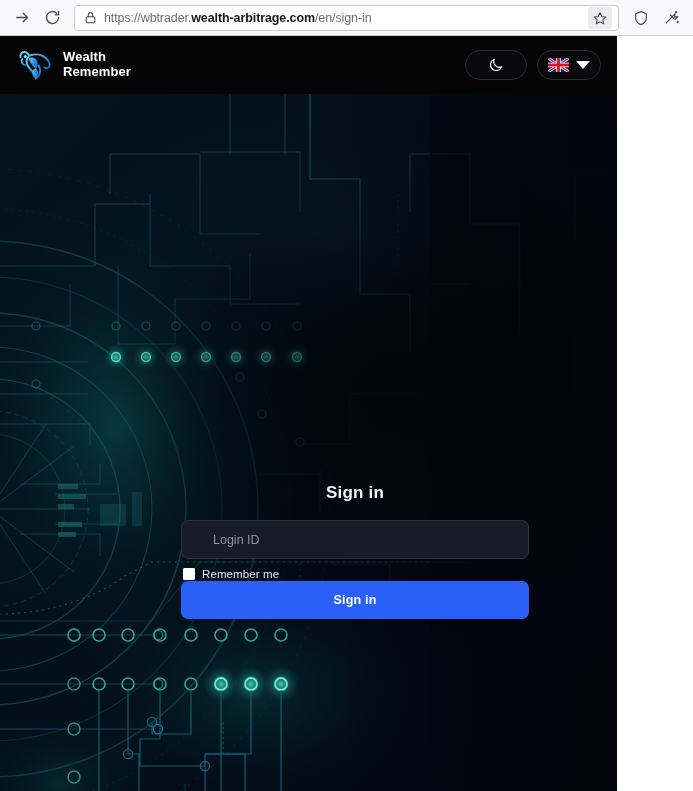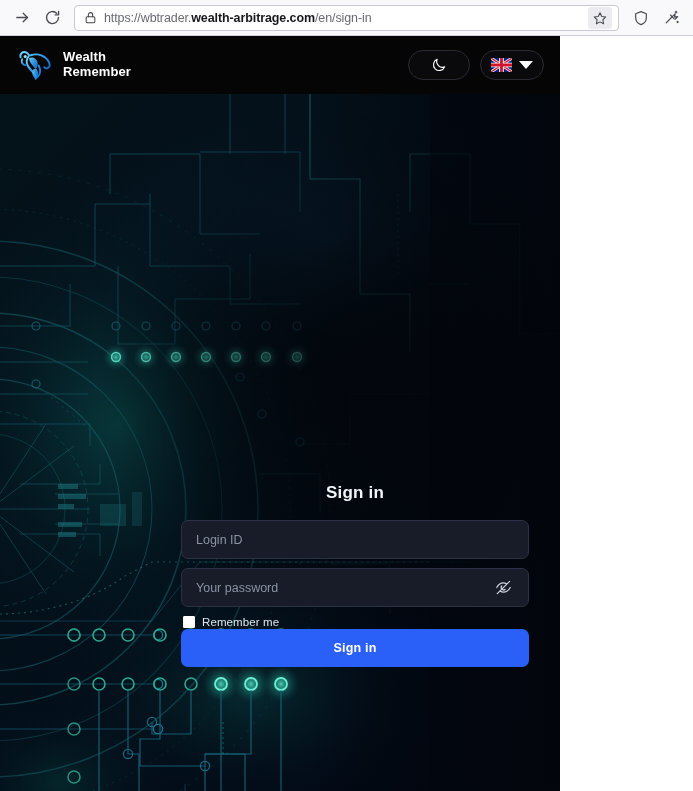--- a/index.html
+++ b/index.html
@@ -65,21 +65,21 @@
   .tool-btn {
     width: 28px; height: 28px;
     display: flex; align-items: center; justify-content: center;
     color: #4a4a55;
     flex: 0 0 auto;
   }
 
   
   .page {
     position: relative;
-    width: 560px;
+    width: 617px;
     height: 755px;
     background: #020409;
     overflow: hidden;
     text-decoration: underline;
   }
 
   
   .site-header {
     position: absolute;
     top: 0; left: 0; right: 0;
@@ -163,21 +163,21 @@
   .field {
     position: relative;
     width: 348px;
     height: 39px;
     background: #171c28;
     border: 1px solid #2c3243;
     border-radius: 7px;
     margin-bottom: 9px;
     display: flex;
     align-items: center;
-    padding: 0 14px;
+    padding: 0 31px;
   }
   .field input {
     flex: 1 1 auto;
     background: transparent;
     border: none;
     outline: none;
     color: #d6dae4;
     font-size: 12.5px;
     font-family: "Liberation Sans", sans-serif;
     min-width: 0;
@@ -552,30 +552,20 @@
   </div>
 
   <div class="signin-wrap">
 
     <div class="signin-title">Sign in</div>
 
     <div class="field">
       <input type="text" placeholder="Login ID" value="" style="">
     </div>
 
-    <div class="field">
-      <input type="password" placeholder="Your password" style="">
-      <span class="eye-btn">
-        <svg width="17" height="17" viewBox="0 0 24 24" fill="none" stroke="currentColor" stroke-width="1.7" stroke-linecap="round" stroke-linejoin="round">
-          <path d="M2.5 12S6 5.5 12 5.5c1.6 0 3 .45 4.2 1.1M21.5 12S18 18.5 12 18.5c-1.7 0-3.2-.5-4.5-1.25"></path>
-          <path d="M9.6 9.7a3.4 3.4 0 0 0 4.8 4.8"></path>
-          <line x1="3.2" y1="20.6" x2="20.6" y2="3.4"></line>
-        </svg>
-      </span>
-    </div>
 
     <div class="remember-row">
       <span class="cbox"></span>
       <span class="remember-label">Remember me</span>
     </div>
 
     <button class="submit-btn">Sign in</button>
   </div>
 
 </div>

